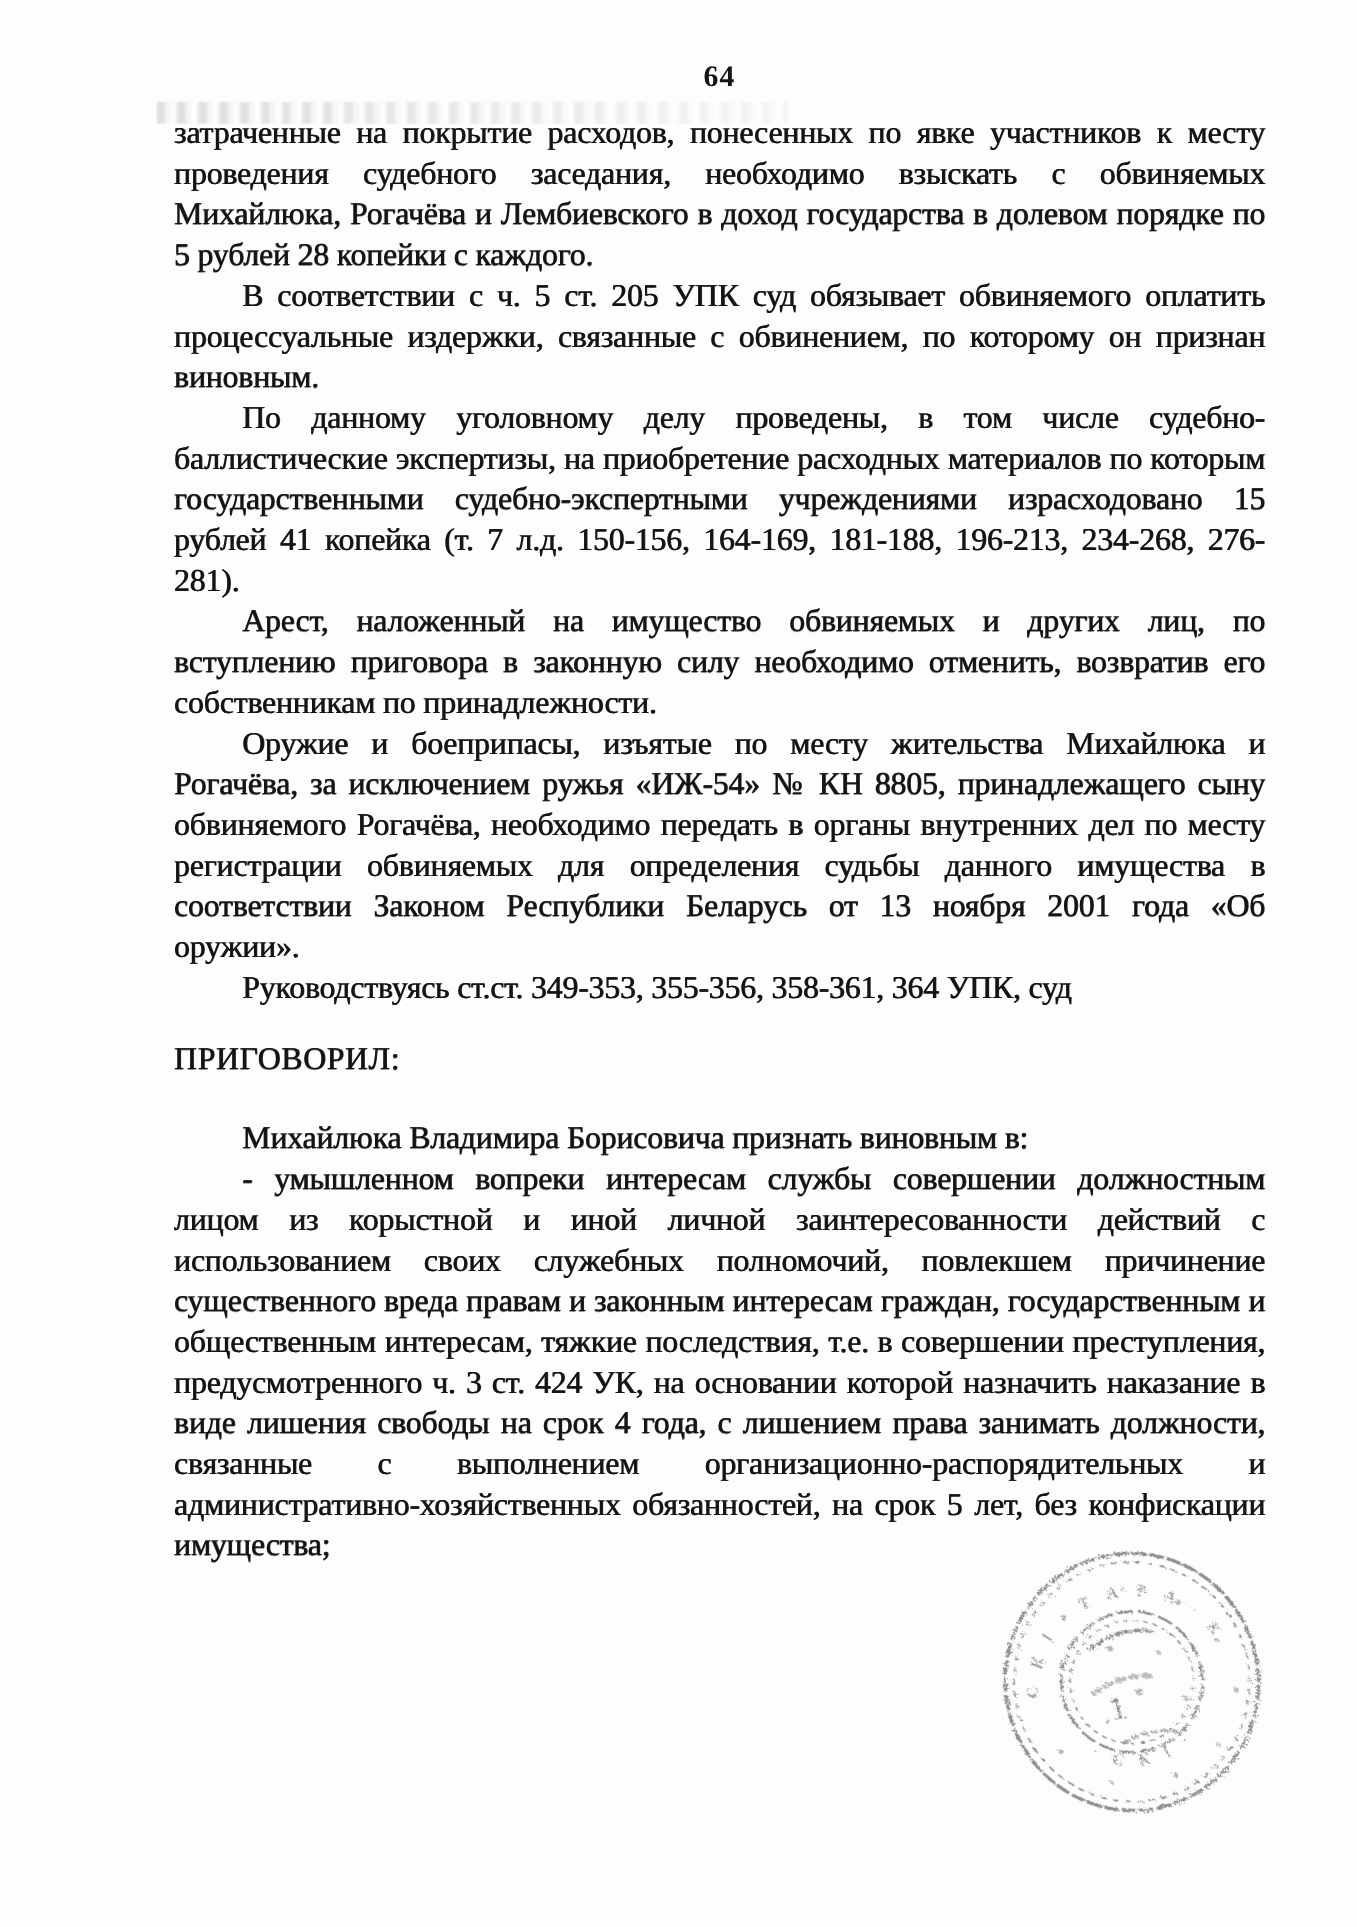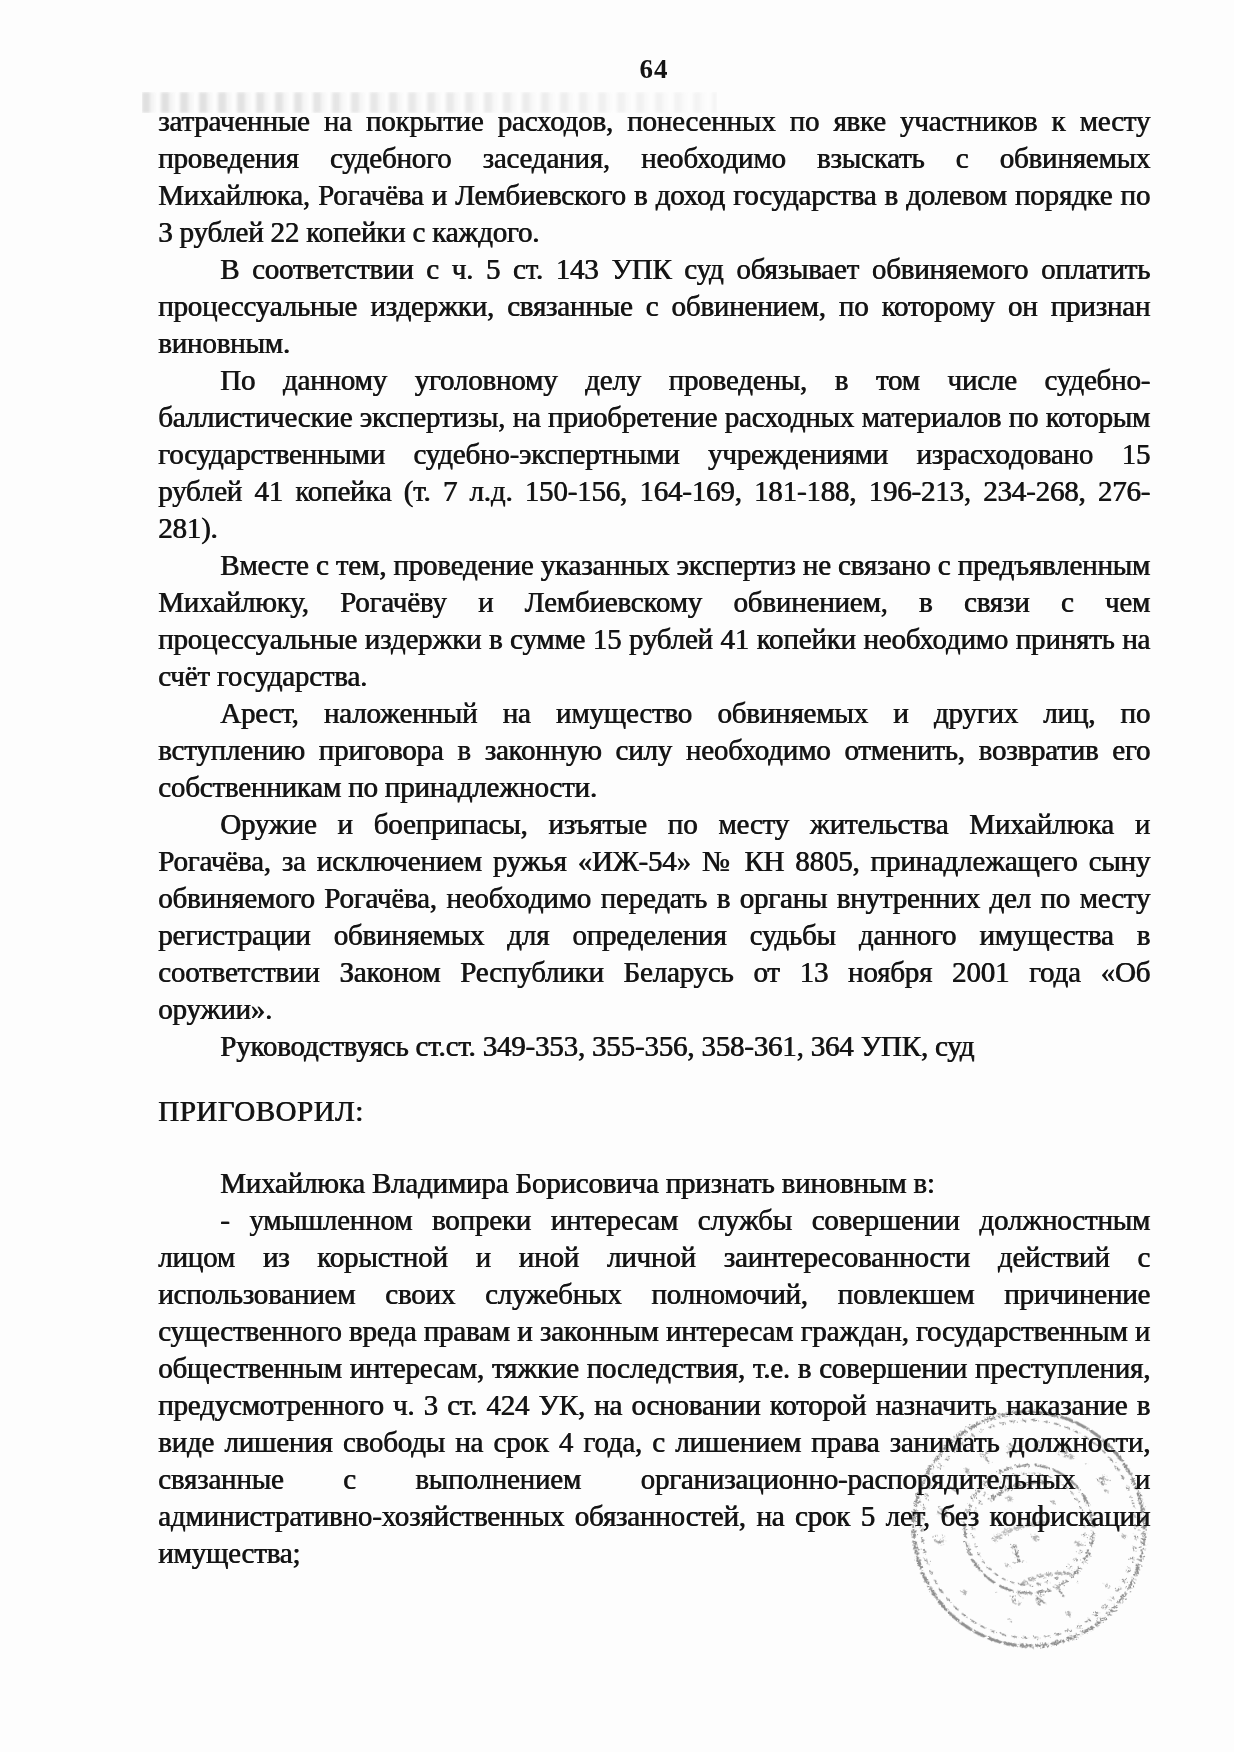--- a/index.html
+++ b/index.html
@@ -62,24 +62,23 @@
 </head>
 <body>
 
 <div class="page">
 
   <div class="page-number">64</div>
 
   <div class="bleed-artifact"></div>
 
   <div class="doc-body">
-      <p class="para">затраченные на покрытие расходов, понесенных по явке участников к месту проведения судебного заседания, необходимо взыскать с обвиняемых Михайлюка, Рогачёва и Лембиевского в доход государства в долевом порядке по 3 рублей 22 копейки с каждого.</p>
-      <p class="para indent">В соответствии с ч. 5 ст. 143 УПК суд обязывает обвиняемого оплатить процессуальные издержки, связанные с обвинением, по которому он признан виновным.</p>
+      <p class="para">затраченные на покрытие расходов, понесенных по явке участников к месту проведения судебного заседания, необходимо взыскать с обвиняемых Михайлюка, Рогачёва и Лембиевского в доход государства в долевом порядке по 5 рублей 28 копейки с каждого.</p>
+      <p class="para indent">В соответствии с ч. 5 ст. 205 УПК суд обязывает обвиняемого оплатить процессуальные издержки, связанные с обвинением, по которому он признан виновным.</p>
       <p class="para indent">По данному уголовному делу проведены, в том числе судебно-баллистические экспертизы, на приобретение расходных материалов по которым государственными судебно-экспертными учреждениями израсходовано 15 рублей 41 копейка (т. 7 л.д. 150-156, 164-169, 181-188, 196-213, 234-268, 276-281).</p>
-      <p class="para indent">Вместе с тем, проведение указанных экспертиз не связано с предъявленным Михайлюку, Рогачёву и Лембиевскому обвинением, в связи с чем процессуальные издержки в сумме 15 рублей 41 копейки необходимо принять на счёт государства.</p>
       <p class="para indent">Арест, наложенный на имущество обвиняемых и других лиц, по вступлению приговора в законную силу необходимо отменить, возвратив его собственникам по принадлежности.</p>
       <p class="para indent">Оружие и боеприпасы, изъятые по месту жительства Михайлюка и Рогачёва, за исключением ружья «ИЖ-54» № КН 8805, принадлежащего сыну обвиняемого Рогачёва, необходимо передать в органы внутренних дел по месту регистрации обвиняемых для определения судьбы данного имущества в соответствии Законом Республики Беларусь от 13 ноября 2001 года «Об оружии».</p>
       <p class="para indent">Руководствуясь ст.ст. 349-353, 355-356, 358-361, 364 УПК, суд</p>
       <div class="verdict-heading">ПРИГОВОРИЛ:</div>
       <p class="para indent">Михайлюка Владимира Борисовича признать виновным в:</p>
       <p class="para indent">- умышленном вопреки интересам службы совершении должностным лицом из корыстной и иной личной заинтересованности действий с использованием своих служебных полномочий, повлекшем причинение существенного вреда правам и законным интересам граждан, государственным и общественным интересам, тяжкие последствия, т.е. в совершении преступления, предусмотренного ч. 3 ст. 424 УК, на основании которой назначить наказание в виде лишения свободы на срок 4 года, с лишением права занимать должности, связанные с выполнением организационно-распорядительных и административно-хозяйственных обязанностей, на срок 5 лет, без конфискации имущества;</p>
     </div>
 
   <svg class="stamp" viewBox="-123 -123 246 246" aria-hidden="true">
     <defs>

